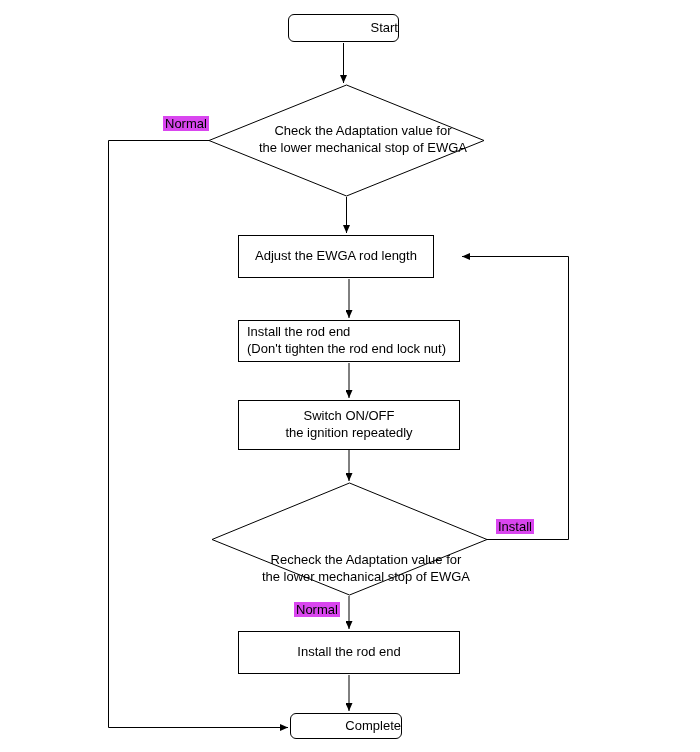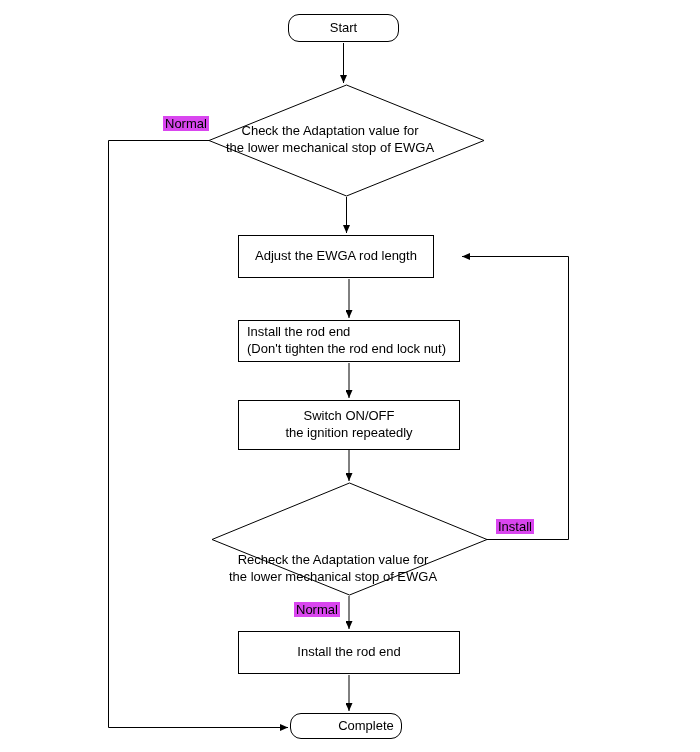--- a/index.html
+++ b/index.html
@@ -40,32 +40,33 @@
     display: flex;
     align-items: center;
     justify-content: center;
     text-align: center;
     line-height: 1.3;
   }
   .node span, .diamond-label span {
     white-space: pre-line;
   }
   .terminal {
-    border-radius: 11px;
+    border-radius: 6px;
+    justify-content: flex-end;
   }
   .left-text {
     justify-content: flex-start;
     text-align: left;
     padding: 0 8px;
   }
   .diamond-label {
     position: absolute;
     display: flex;
     align-items: center;
-    justify-content: flex-start;
+    justify-content: flex-end;
     text-align: center;
     line-height: 1.3;
     background: transparent;
     pointer-events: none;
   }
   .edge-label {
     position: absolute;
     background: #d946ef;
     padding: 0 2px;
   }

